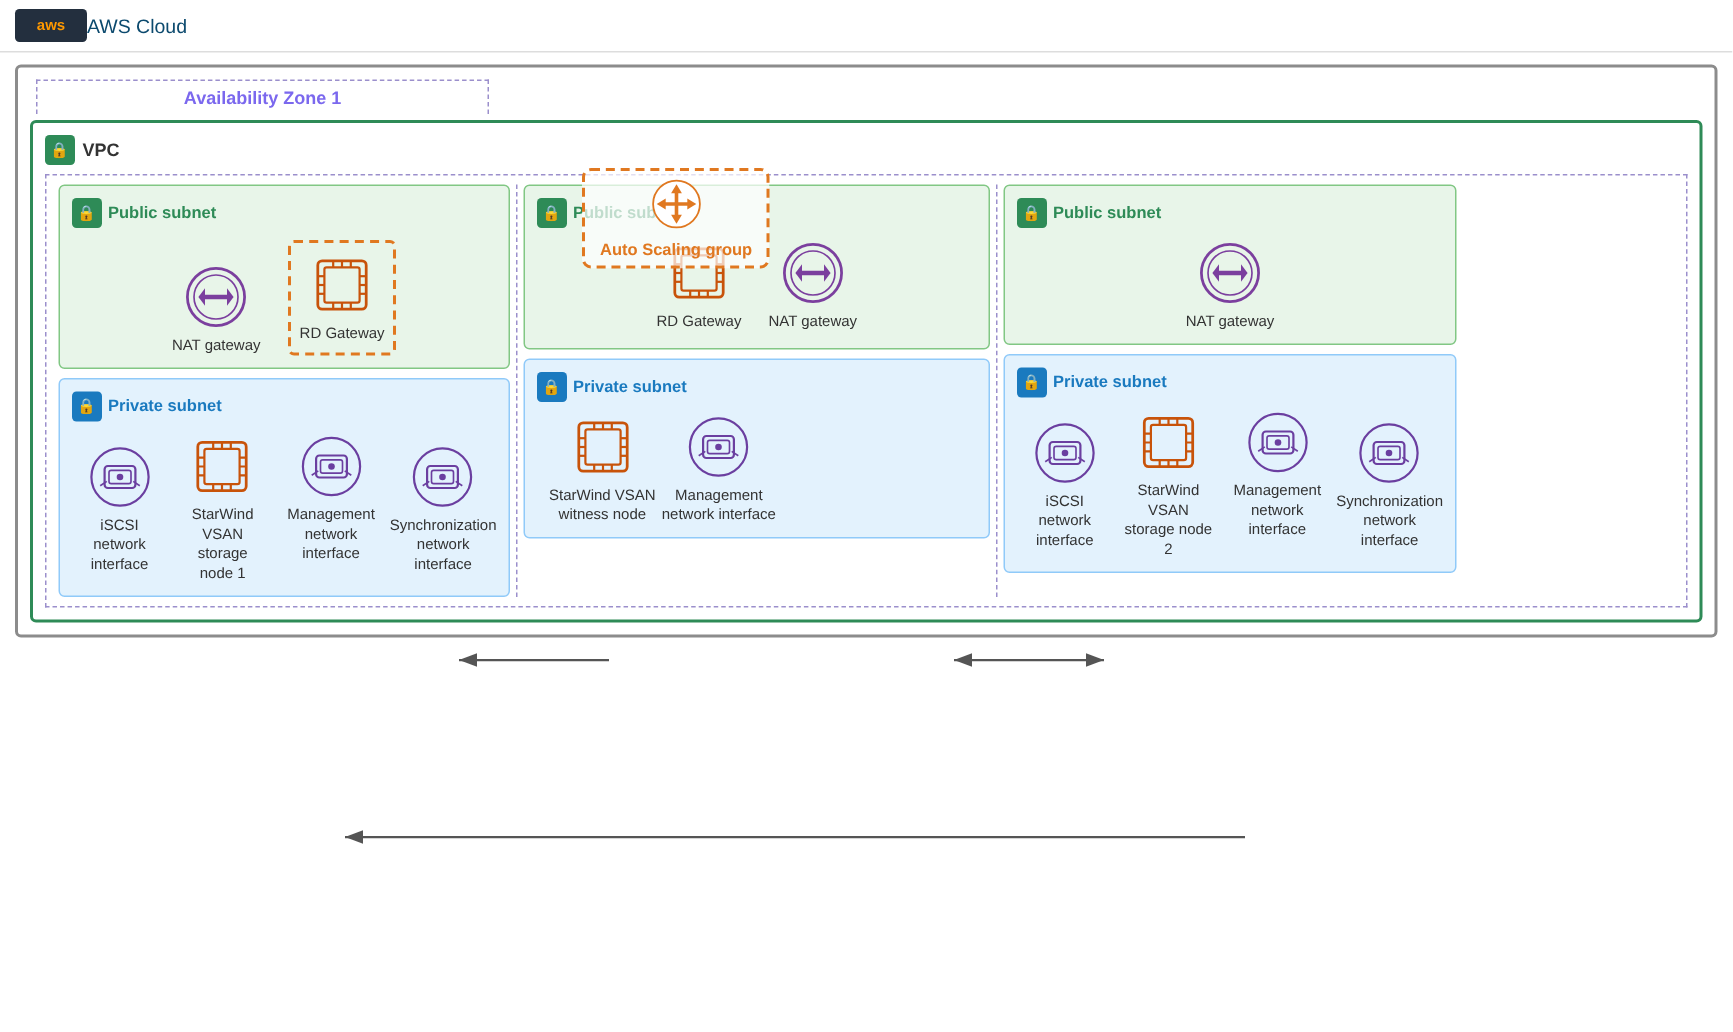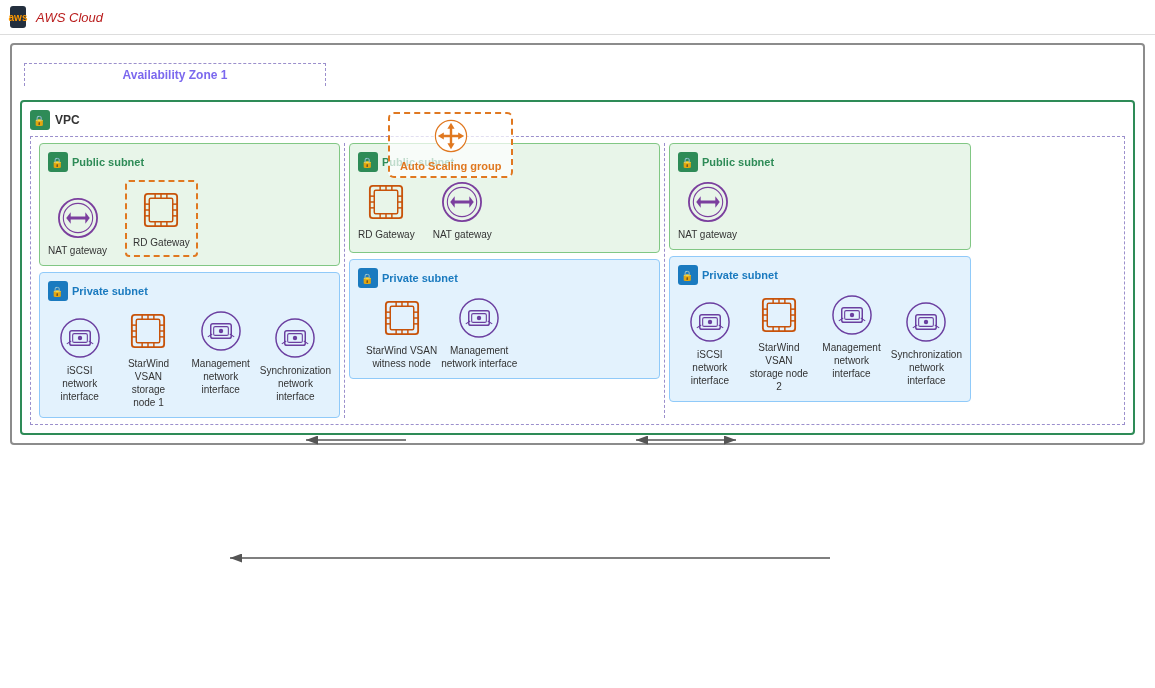--- a/index.html
+++ b/index.html
@@ -14,40 +14,39 @@
 
     .aws-header {
       display: flex;
       align-items: center;
       padding: 6px 10px;
       background: #fff;
       border-bottom: 1px solid #ddd;
     }
 
     .aws-logo {
-      width: 16px;
+      width: 48px;
       height: 22px;
       background: #232F3E;
       border-radius: 3px;
       display: flex;
       align-items: center;
       justify-content: center;
-      margin-right: 10px;
+      margin-right: 0;
     }
 
     .aws-logo-text {
       color: #FF9900;
       font-weight: bold;
       font-size: 10px;
     }
 
     .aws-cloud-label {
       font-size: 13px;
-      color: #b91c1c;
-      font-style: italic;
+      color: #0c4a6e;
     }
 
     .main-content {
       padding: 8px 10px;
       position: relative;
     }
 
     
     .aws-cloud-container {
       border: 2px solid #8c8c8c;
@@ -110,21 +109,21 @@
     }
 
     .az-header {
       text-align: center;
       color: #7b68ee;
       font-size: 12px;
       font-weight: bold;
       padding: 4px;
       border: 1.5px dashed #9b8fcc;
       border-bottom: none;
-      margin: 10px 4px;
+      margin: 0 4px;
     }
 
     
     .zones-grid {
       display: grid;
       grid-template-columns: 310px 320px 310px;
       gap: 0;
       border: 1.5px dashed #9b8fcc;
       padding: 6px 4px;
     }
@@ -164,20 +163,21 @@
       margin-bottom: 8px;
     }
 
     .public-subnet .subnet-label {
       color: #2e8b57;
     }
 
     
     .icons-row {
       display: flex;
+      justify-content: center;
       align-items: flex-end;
       gap: 18px;
       flex-wrap: wrap;
     }
 
     .icon-item {
       display: flex;
       flex-direction: column;
       align-items: center;
       gap: 4px;

